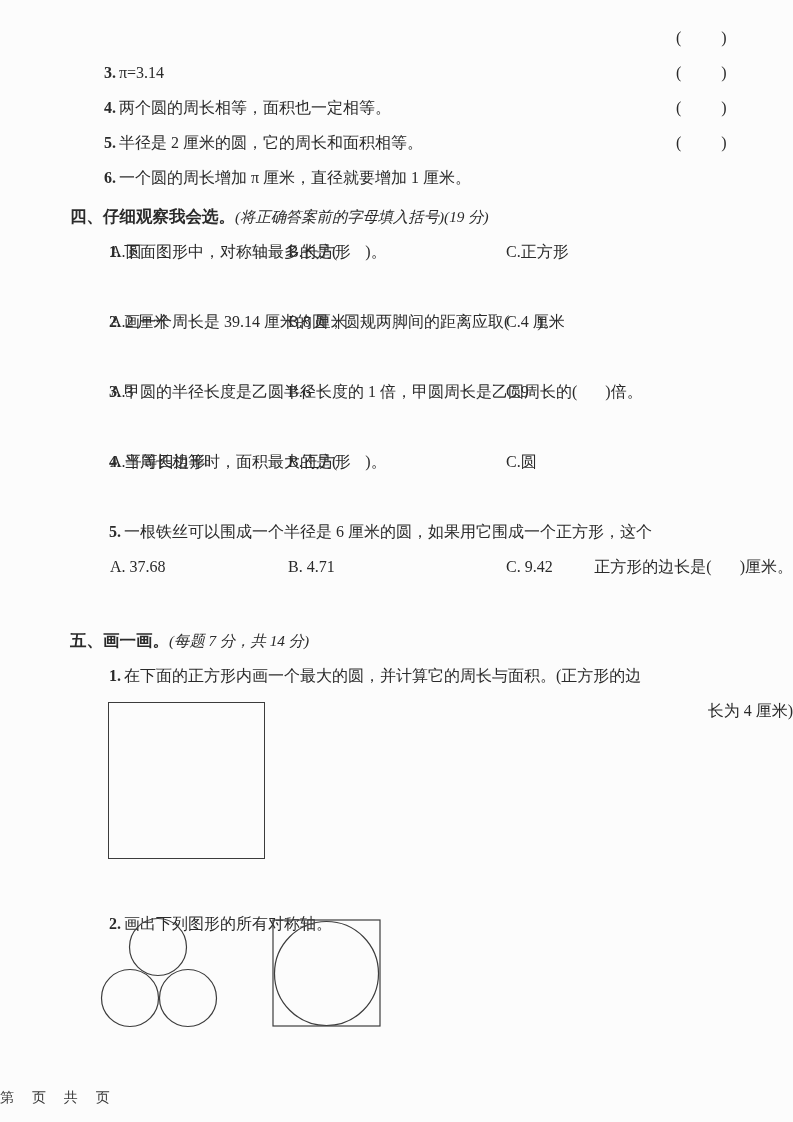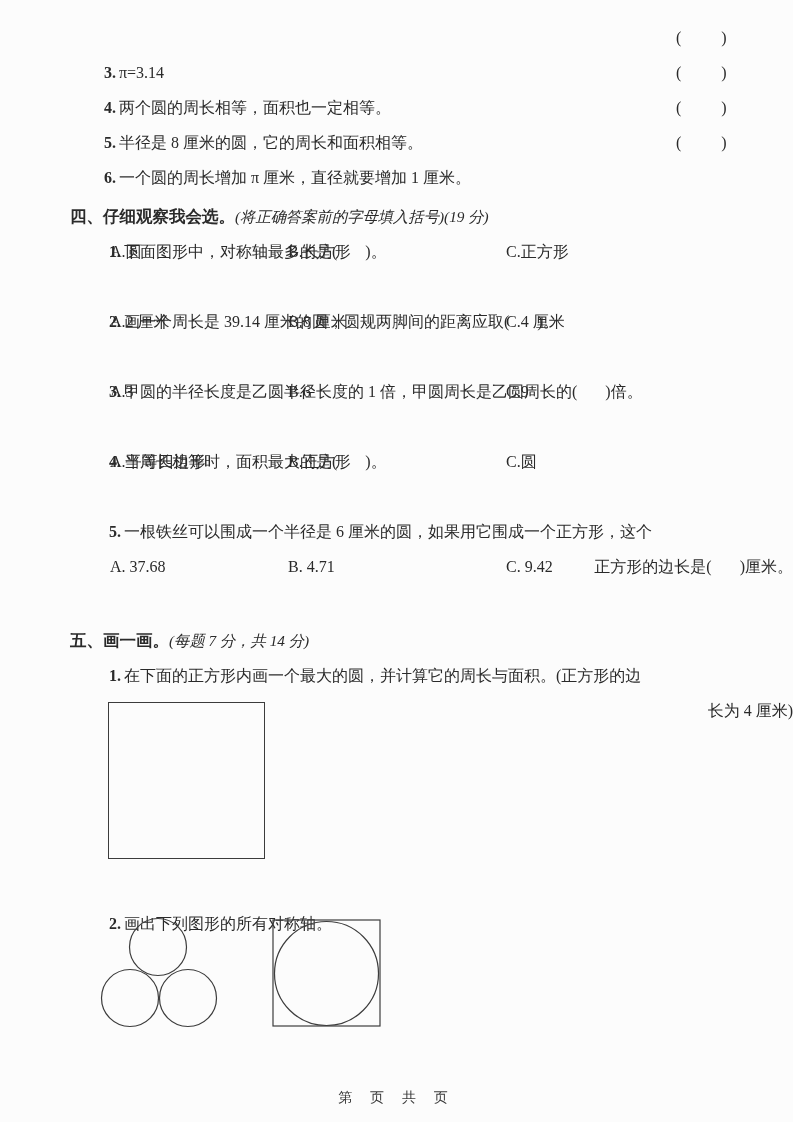--- a/index.html
+++ b/index.html
@@ -28,41 +28,41 @@
   .opt{position:absolute;top:0;white-space:pre;}
   .opt.a{left:110px}.opt.b{left:288px}.opt.c{left:506px}
   
   .blank-square{
     margin:9px 0 0 108px;width:155px;height:155px;
     border:1.3px solid #3c3c3c;background:transparent;
   }
   .q2-gap{margin-top:12px;}
   .figs{margin:8px 0 0 96px;display:block;}
   .footer{
-    position:absolute;left:0;right:0;bottom:15px;text-align:center;
+    position:absolute;left:0;right:0;bottom:15px;
     font-size:14px;letter-spacing:7px;color:#383838;
     font-family:"Liberation Sans","DejaVu Sans",sans-serif;
   }
 </style>
 </head>
 <body>
 
 <div class="page">
 
   <section>
     <div class="row judge-row">
       <span class="num">3.</span><span>π=3.14</span>
       <span class="bracket">(          )</span>
     </div>
     <div class="row judge-row">
       <span class="num">4.</span><span>两个圆的周长相等，面积也一定相等。</span>
       <span class="bracket">(          )</span>
     </div>
     <div class="row judge-row">
-      <span class="num">5.</span><span>半径是 8 厘米的圆，它的周长和面积相等。</span>
+      <span class="num">5.</span><span>半径是 2 厘米的圆，它的周长和面积相等。</span>
       <span class="bracket">(          )</span>
     </div>
     <div class="row judge-row">
       <span class="num">6.</span><span>一个圆的周长增加 π 厘米，直径就要增加 1 厘米。</span>
       <span class="bracket">(          )</span>
     </div>
   </section>
 
   <section>
     <div class="row sec-title">

